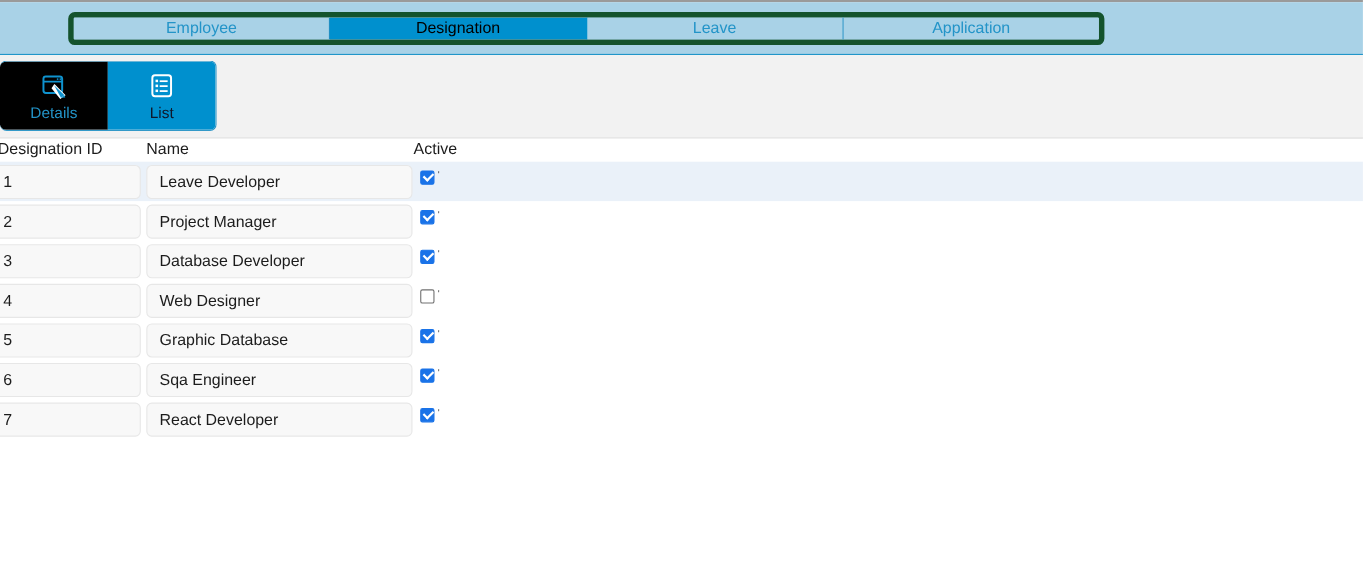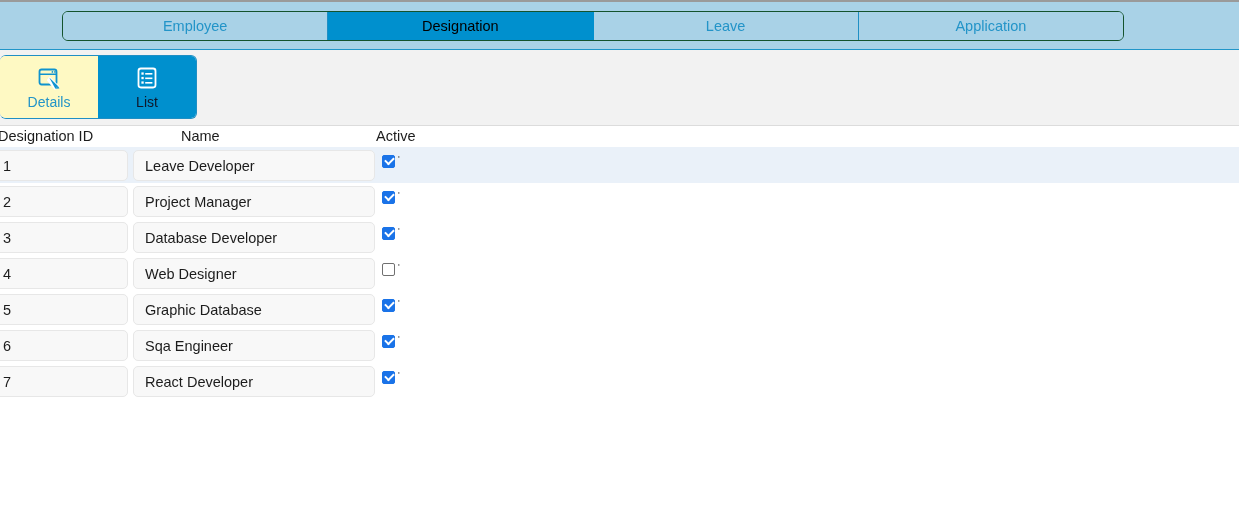--- a/index.html
+++ b/index.html
@@ -33,24 +33,24 @@
     top: 2px; left: 0;
     width: 1239px;
     height: 48px;
     background: #a9d2e7;
     border-bottom: 1px solid #2196c9;
   }
   .tabgroup {
     position: absolute;
     top: 9px;
     left: 62px;
-    width: 1062px;
+    width: 942px;
     height: 30px;
     display: flex;
-    border: 1px solid #14532d;
+    border: 5px solid #14532d;
     border-radius: 6px;
     overflow: hidden;
   }
   .tab {
     flex: 1 1 0;
     display: flex;
     align-items: center;
     justify-content: center;
     font-size: 14.5px;
     color: #2394c8;
@@ -88,21 +88,21 @@
     border-left: none;
   }
   .segbtn {
     width: 98px;
     height: 100%;
     display: flex;
     flex-direction: column;
     align-items: center;
     justify-content: center;
     gap: 4px;
-    background: #fef9c3;
+    background: #000000;
     color: #2394c8;
     font-size: 14px;
     cursor: pointer;
     user-select: none;
   }
   .segbtn.active {
     background: #0090ce;
     color: #0f172a;
   }
   .segbtn .ico { display: block; height: 26px; }
@@ -123,21 +123,21 @@
   }
   .grid-head .hcell {
     position: absolute;
     top: 0;
     font-size: 14.5px;
     color: #1c1c1c;
     line-height: 21px;
     white-space: nowrap;
   }
   .hcell.h-id   { left: -2px; }
-  .hcell.h-name { left: 133px; margin-left: 48px; }
+  .hcell.h-name { left: 133px; }
   .hcell.h-act  { left: 376px; }
 
   .grow {
     position: relative;
     height: 36px;
     width: 1239px;
     background: #ffffff;
   }
   .grow.alt { background: #eaf1f9; }
 

